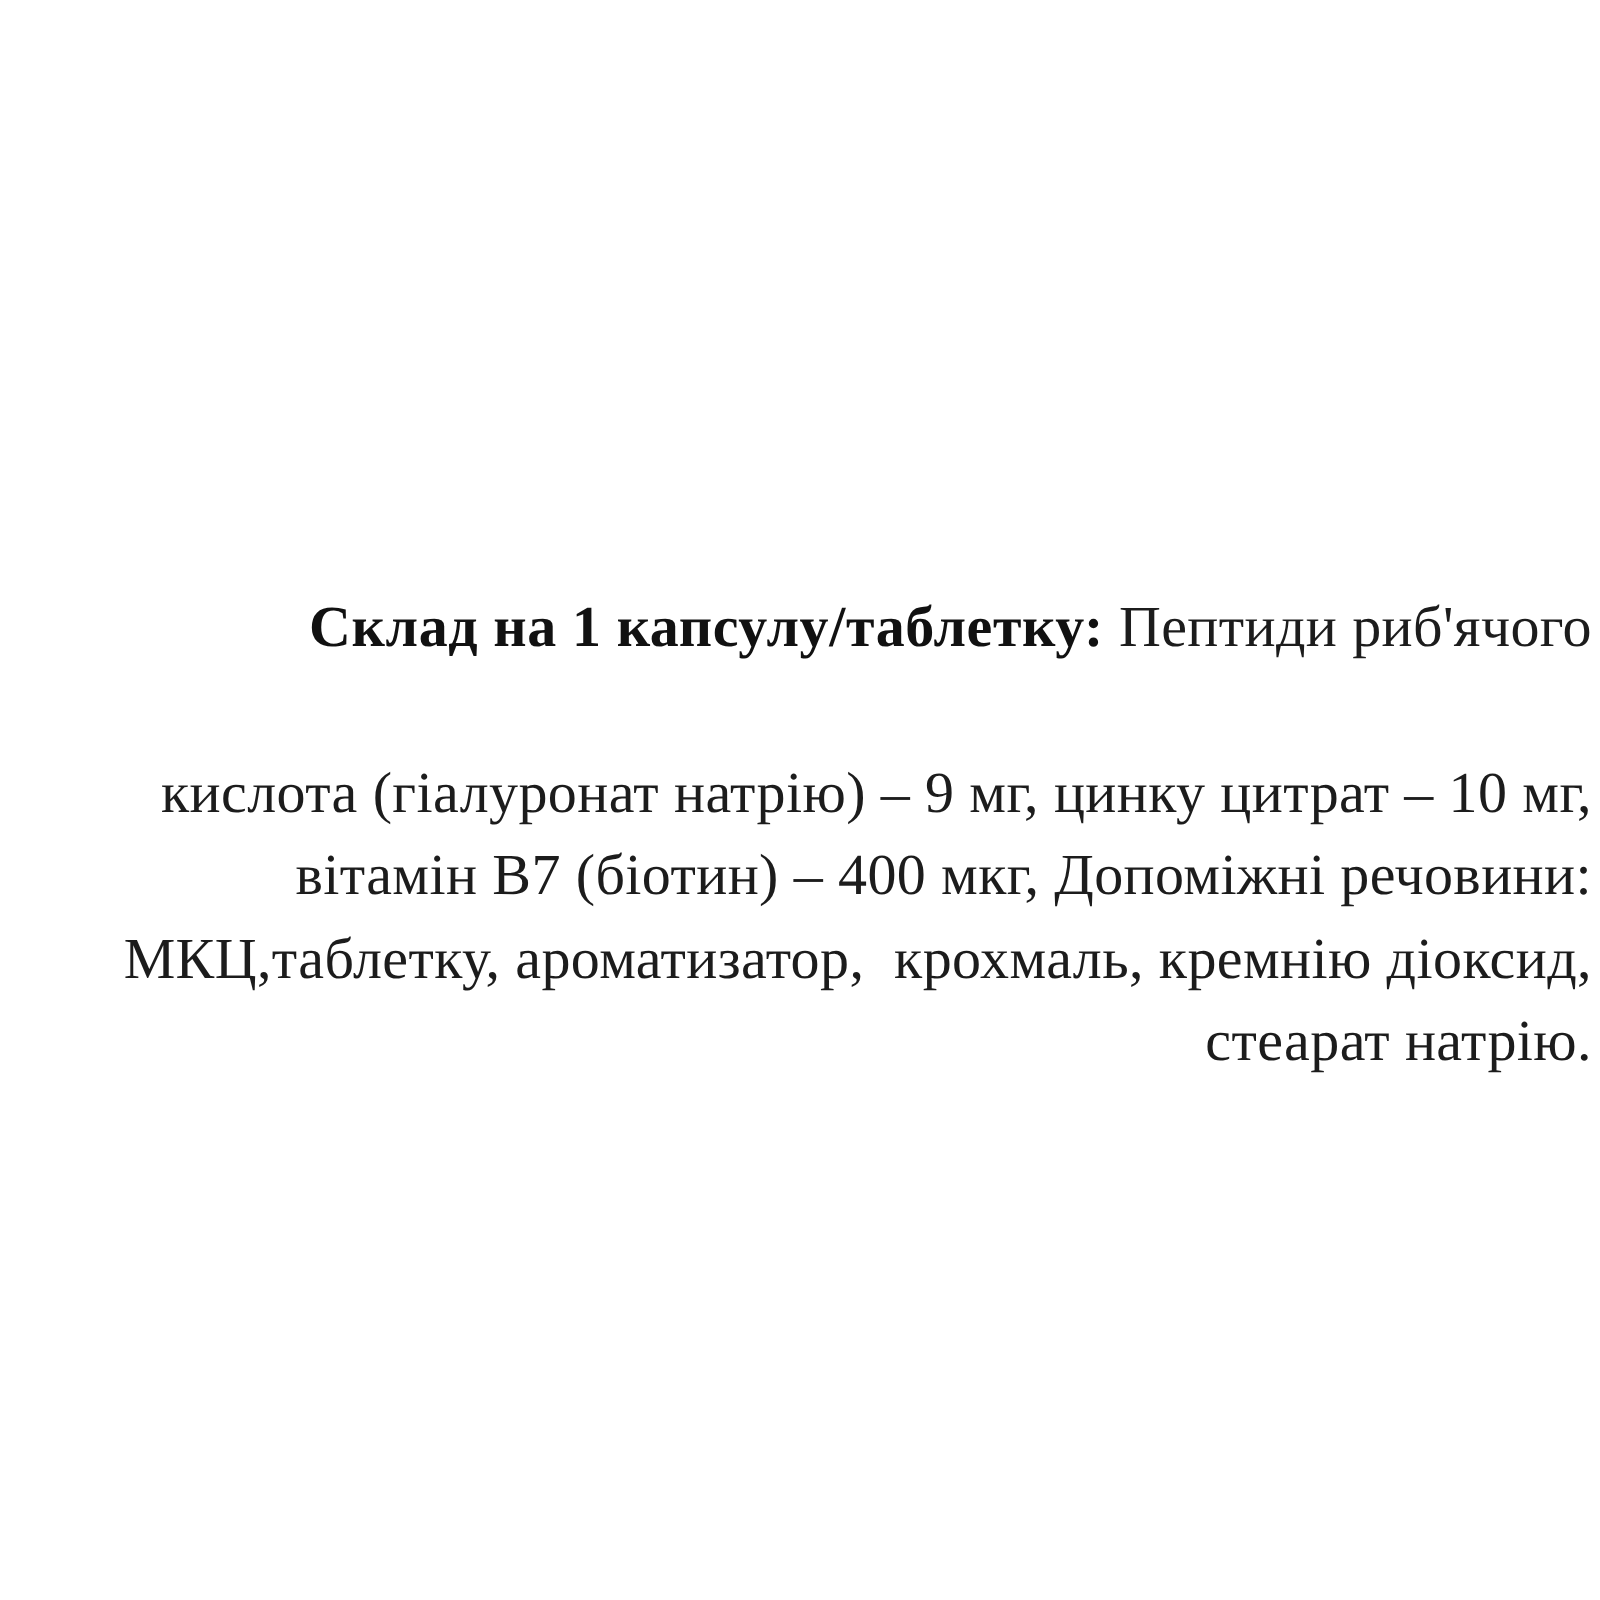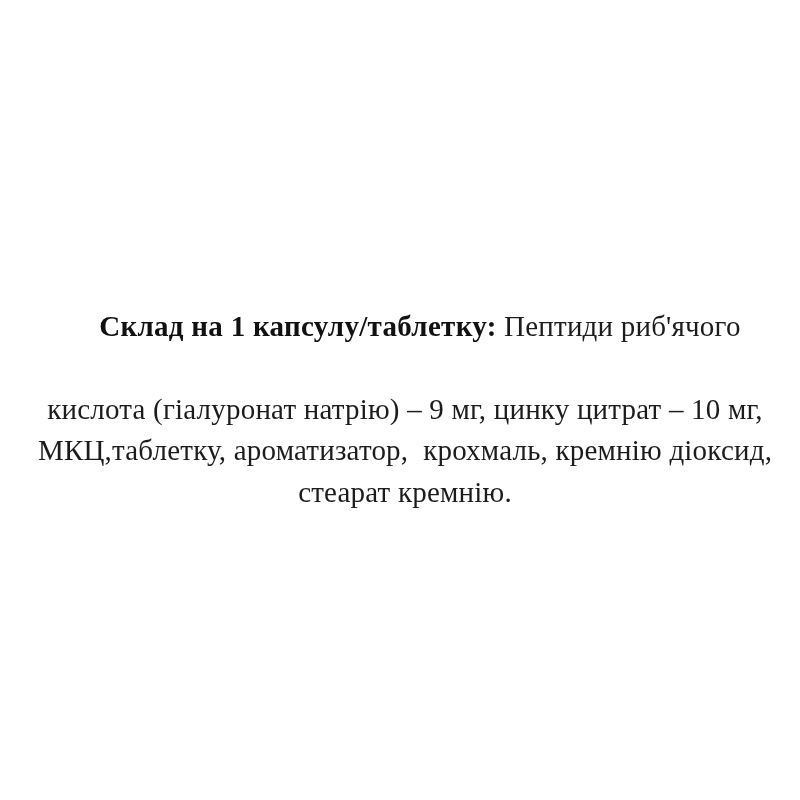--- a/index.html
+++ b/index.html
@@ -9,41 +9,42 @@
   body {
     width: 800px;
     height: 800px;
     background: #ffffff;
     position: relative;
     overflow: hidden;
     font-family: "Liberation Serif", "DejaVu Serif", serif;
   }
   .composition-block {
     position: absolute;
-    top: 264px;
+    top: 252px;
     left: 14px;
     width: 782px;
     color: #1c1c1c;
     font-size: 29px;
     line-height: 41.5px;
-    text-align: center;
+    text-align: right;
   }
   .line {
     white-space: pre-wrap;      
     letter-spacing: 0.2px;
   }
   .lead-bold {
     font-weight: bold;
     color: #111111;
     letter-spacing: 0.3px;
   }
 </style>
 </head>
 <body style="background: rgb(255, 255, 255);">
 
 <div class="composition-block">
   <div class="line">
     <span class="lead-bold">Склад на 1 капсулу/таблетку:</span><span> Пептиди риб'ячого</span>
   </div>
   <div class="line">кислота (гіалуронат натрію) – 9 мг, цинку цитрат – 10 мг,</div>
+  <div class="line">вітамін В7 (біотин) – 400 мкг, Допоміжні речовини:</div>
   <div class="line">МКЦ,таблетку, ароматизатор,  крохмаль, кремнію діоксид,</div>
-  <div class="line">стеарат кремнію.</div>
+  <div class="line">стеарат натрію.</div>
 </div>
 
 </body></html>

